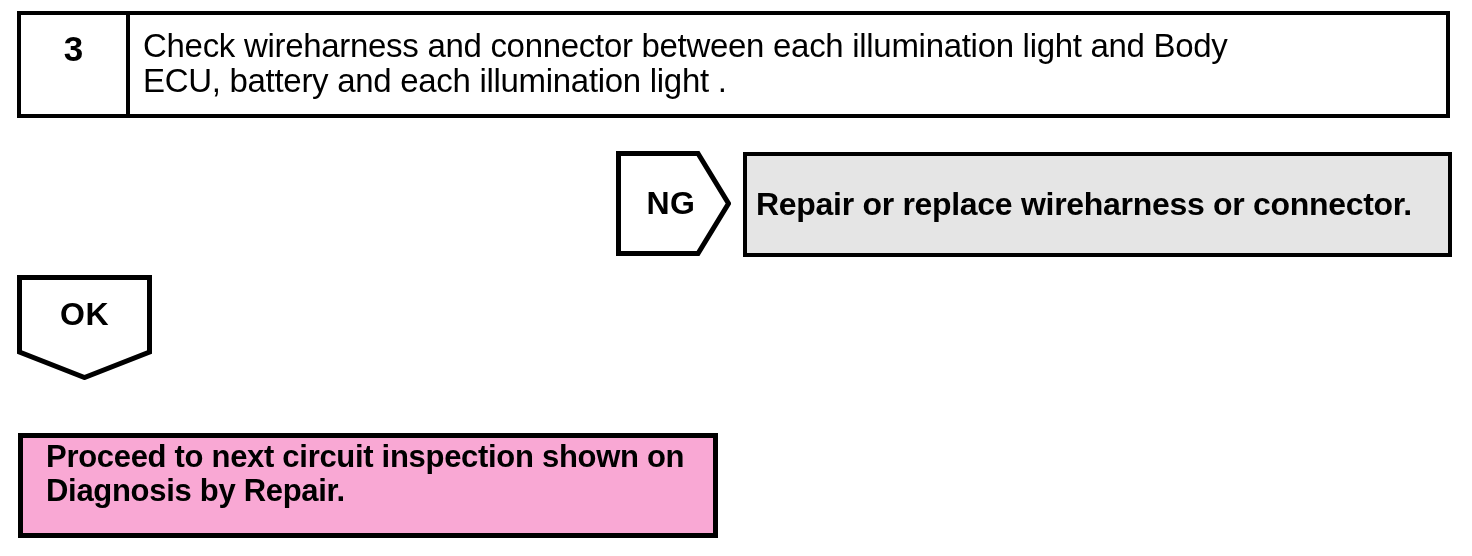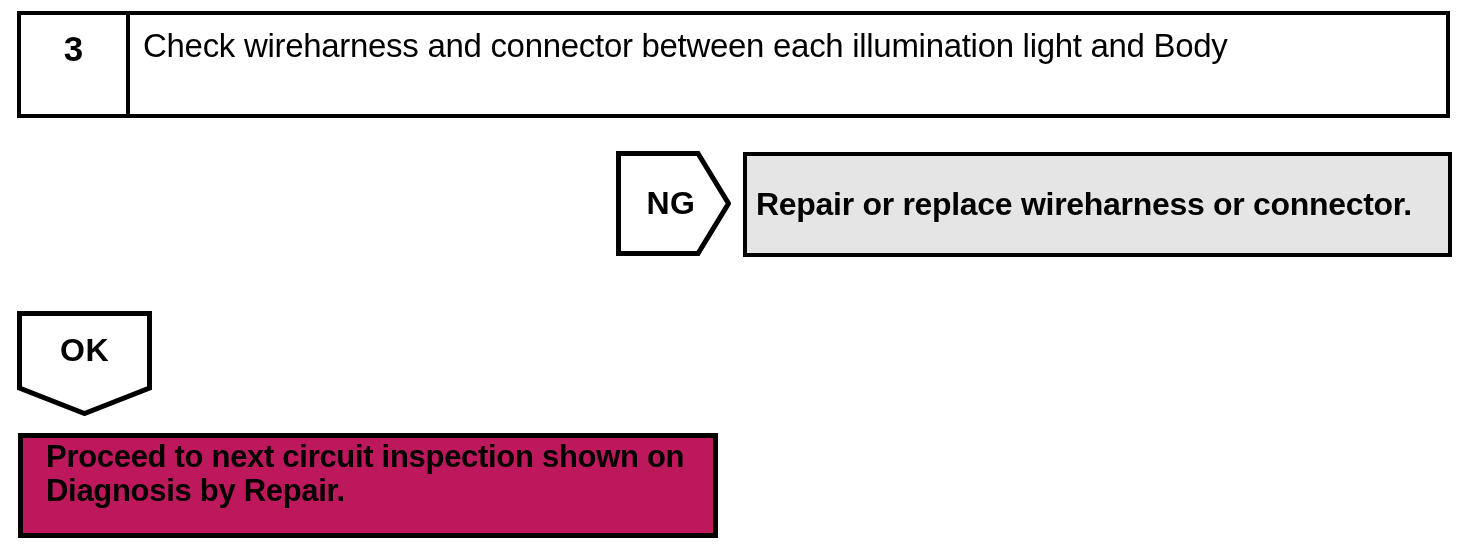--- a/index.html
+++ b/index.html
@@ -62,21 +62,21 @@
     position: absolute;
     display: flex;
     align-items: center;
     justify-content: center;
     font-size: 32px;
     font-weight: 700;
     letter-spacing: 0.5px;
   }
   .ng-connector { left: 616px; top: 151px; width: 115px; height: 105px; text-align: center; }
   .ng-connector .label-layer { left: 0; top: 0; width: 110px; height: 105px; }
-  .ok-connector { left: 17px; top: 275px; width: 135px; height: 105px; margin-top: 36px; }
+  .ok-connector { left: 17px; top: 275px; width: 135px; height: 105px; }
   .ok-connector .label-layer { left: 0; top: 0; width: 135px; height: 78px; }
   
   .action-box {
     position: absolute;
     left: 743px;
     top: 152px;
     width: 709px;
     height: 105px;
     border: 4px solid #000;
     box-sizing: border-box;
@@ -95,34 +95,35 @@
     top: 433px;
     width: 700px;
     height: 105px;
     border: 5px solid #000;
     box-sizing: border-box;
     padding: 2px 10px 0 23px;
     font-size: 31px;
     font-weight: 700;
     line-height: 34px;
     letter-spacing: -0.3px;
-    background: #be185d;
+    background: #f9a8d4;
   }
 </style>
 </head>
 <body>
 
 <div class="canvas">
 
   <div class="step-box">
     <div class="step-number-cell">
       <span>3</span>
     </div>
     <div class="step-text">
       <div>Check wireharness and connector between each illumination light and Body</div>
+      <div>ECU, battery and each illumination light .</div>
     </div>
   </div>
 
   <div class="connector ng-connector">
     <svg width="115" height="105" viewBox="0 0 115 105">
       <polygon points="2.5,2.5 82,2.5 112.5,52.5 82,102.5 2.5,102.5" fill="#ffffff" stroke="#000000" stroke-width="5" stroke-linejoin="miter"></polygon>
     </svg>
     <div class="label-layer">NG</div>
   </div>
 

